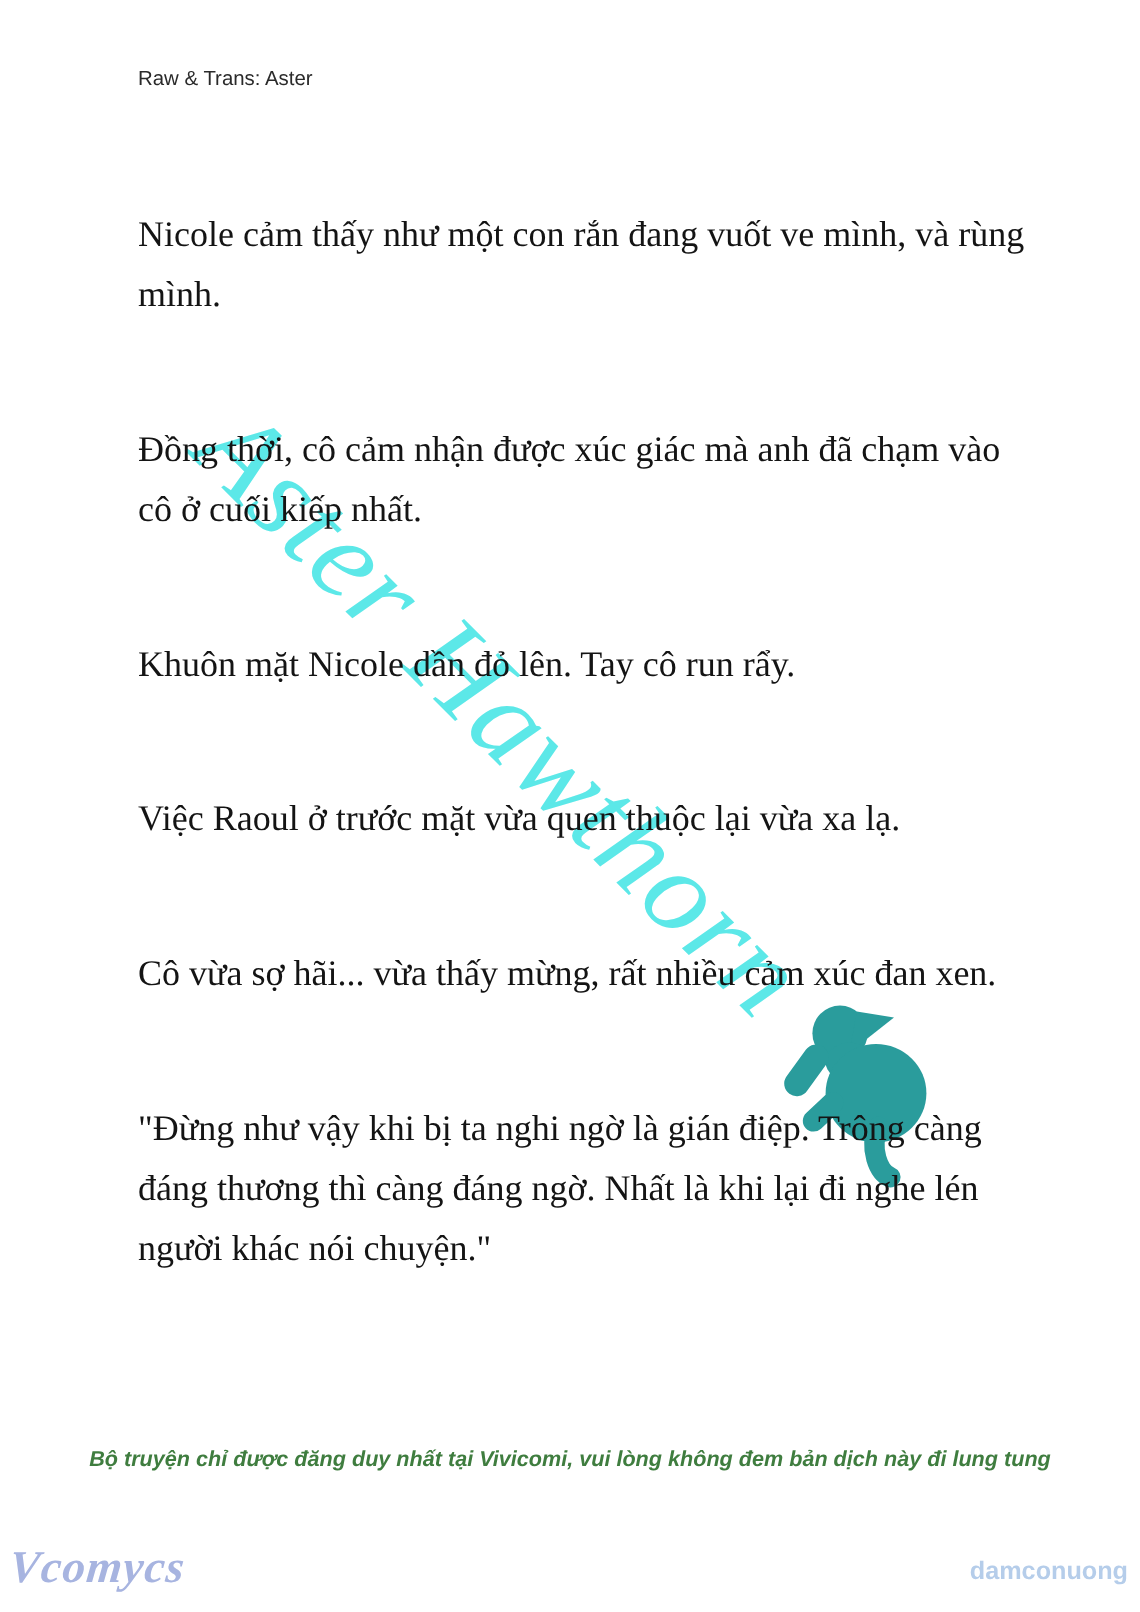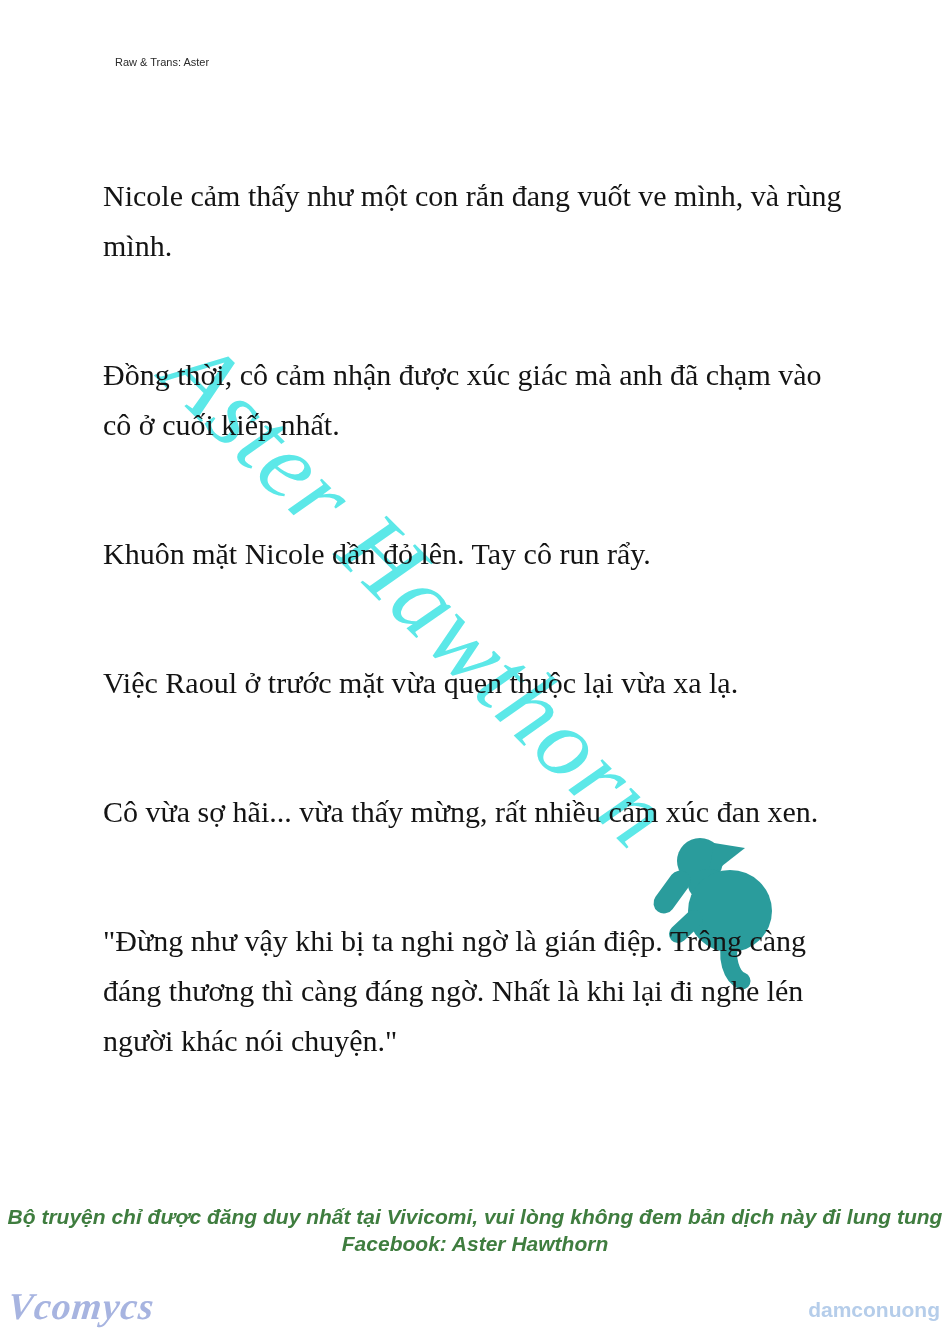--- a/index.html
+++ b/index.html
@@ -4,47 +4,47 @@
 <style>
   html, body { margin: 0; padding: 0; }
   body { width: 950px; height: 1343px; background: #ffffff; position: relative; overflow: hidden;
          font-family: "Liberation Serif", serif; }
 
   .page { position: absolute; inset: 0; background: #ffffff; }
 
   .header-credit {
     position: absolute; left: 115px; top: 56px;
     font-family: "Liberation Sans", sans-serif;
-    font-size: 11px; color: #2a2a2a; z-index: 3; white-space: pre;
+    font-size: 17px; color: #2a2a2a; z-index: 3; white-space: pre;
   }
 
   .watermark {
     position: absolute; left: 222px; top: 315px;
     transform: rotate(45deg); transform-origin: 0 0;
     font-family: "Liberation Serif", serif; font-style: italic;
     font-size: 100px; letter-spacing: 2px; color: #5ce8e8;
     white-space: nowrap; z-index: 1; pointer-events: none;
   }
 
   .cat { position: absolute; left: 648px; top: 833px; width: 128px; height: 165px; z-index: 1; }
 
   .body-text {
-    position: absolute; left: 103px; top: 171px; width: 780px;
+    position: absolute; left: 115px; top: 171px; width: 780px;
     font-family: "Liberation Serif", serif;
     font-size: 30px; line-height: 50px; color: #141414;
     z-index: 2;
   }
   .body-text p { margin: 0 0 79px 0; white-space: pre; }
 
   .footer {
     position: absolute; left: 0; top: 1203px; width: 950px;
     text-align: center; z-index: 2;
     font-family: "Liberation Sans", sans-serif;
     font-weight: bold; font-style: italic;
-    font-size: 21px; line-height: 27px; color: #3f7d3f;
+    font-size: 18px; line-height: 27px; color: #3f7d3f;
   }
 
   .logo-vcomycs {
     position: absolute; left: 8px; top: 1284px; z-index: 2;
     font-family: "Liberation Serif", serif;
     font-weight: bold; font-style: italic;
     font-size: 38px; letter-spacing: 1px; color: #a7b4e0;
     transform: skewX(-6deg);
   }
 
@@ -91,20 +91,19 @@
     <p>Khuôn mặt Nicole dần đỏ lên. Tay cô run rẩy.</p>
     <p>Việc Raoul ở trước mặt vừa quen thuộc lại vừa xa lạ.</p>
     <p>Cô vừa sợ hãi... vừa thấy mừng, rất nhiều cảm xúc đan xen.</p>
     <p>"Đừng như vậy khi bị ta nghi ngờ là gián điệp. Trông càng
 đáng thương thì càng đáng ngờ. Nhất là khi lại đi nghe lén
 người khác nói chuyện."</p>
   </div>
 
   <div class="footer" style="color: rgb(63, 125, 63);">
     <div>Bộ truyện chỉ được đăng duy nhất tại Vivicomi, vui lòng không đem bản dịch này đi lung tung</div>
-    <div>Facebook: Aster Hawthorn</div>
   </div>
 
   <div class="logo-vcomycs">Vcomycs</div>
 
   <div class="logo-damconuong">damconuong</div>
 
 </div>
 
 </body></html>

